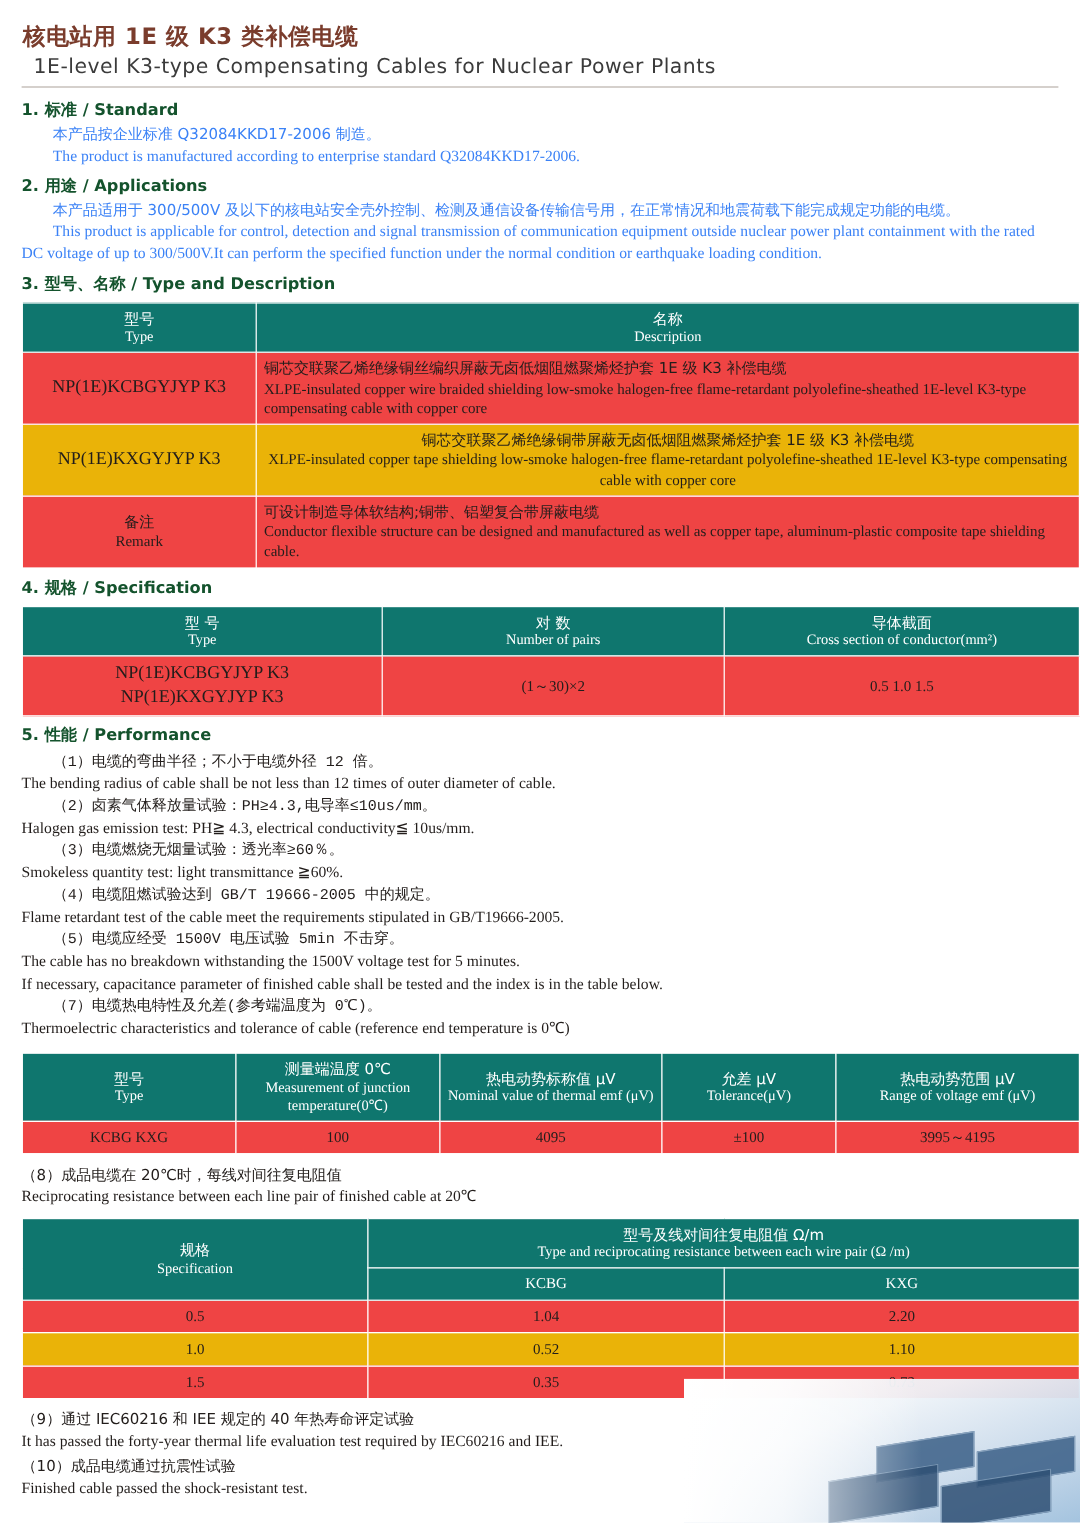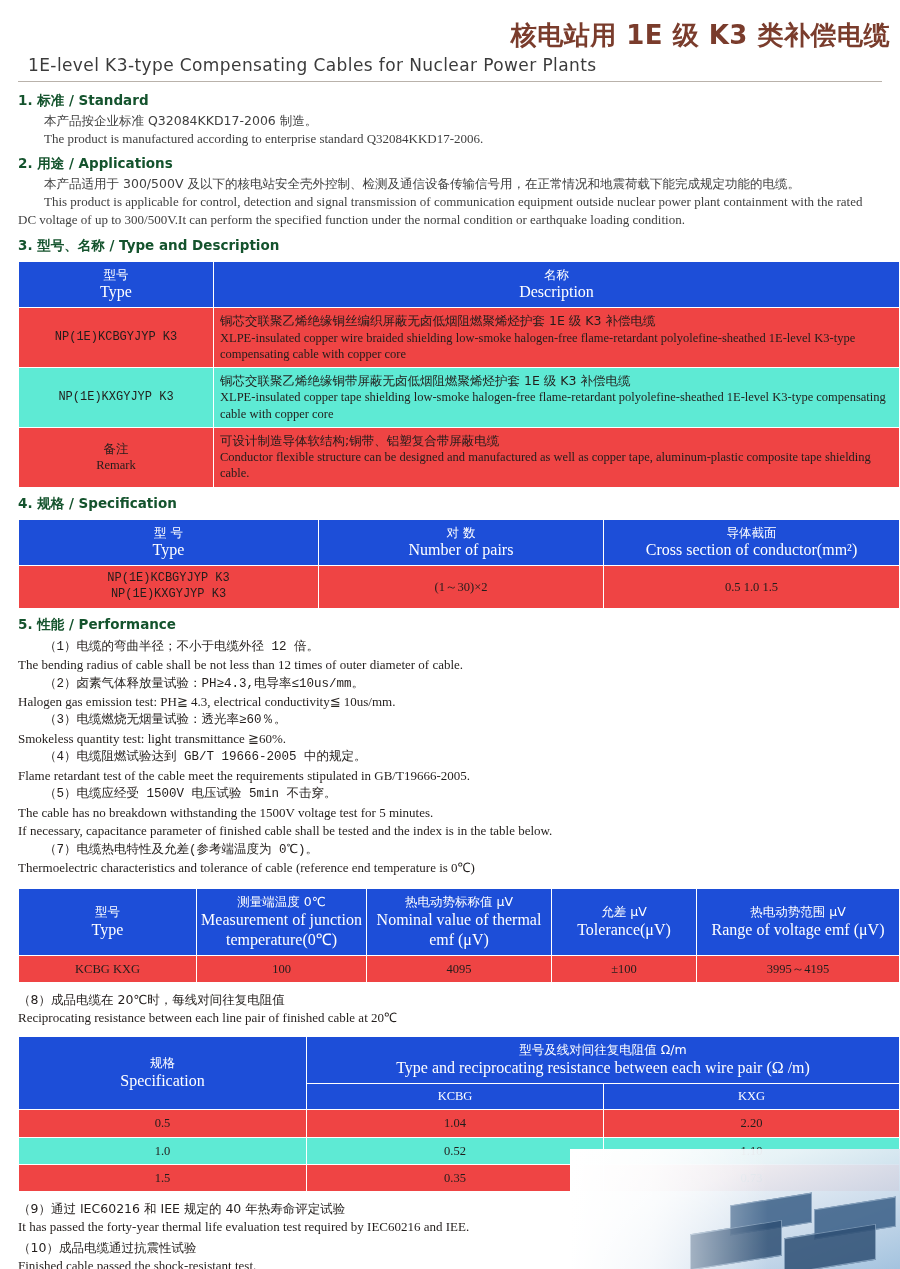--- a/index.html
+++ b/index.html
@@ -14,25 +14,24 @@
   .page{
     position:relative;
     width:900px;height:1269px;
     box-sizing:border-box;
     padding:14px 10px 0 10px;
   }
   
   .title-cn{
     font-family:"DejaVu Sans", sans-serif;
     font-weight:bold;
-    font-size:26px;
+    font-size:19px;
     color:#7a3c2c;
     letter-spacing:0.5px;
-    margin:4px 0 2px 26px;
-    text-align:right;
+    margin:4px 0 2px 9px;
   }
   .title-en{
     font-family:"DejaVu Sans", sans-serif;
     font-size:17px;
     color:#3b3b3b;
     letter-spacing:0.4px;
     margin:0 0 6px 18px;
   }
   .hr{
     height:1px;background:#b9b2ab;margin:4px 8px 10px 8px;
@@ -42,55 +41,55 @@
     font-family:"DejaVu Sans", sans-serif;
     font-size:13.5px;
     font-weight:bold;
     color:#14532d;
     margin:7px 0 2px 8px;
   }
   .para{
     font-size:13px;
     line-height:1.42;
     margin:0 8px 0 8px;
-    color:#404040;
+    color:#3b82f6;
   }
   .para.indent{text-indent:26px;}
   .para.cn{font-family:"DejaVu Sans", sans-serif;font-size:12.5px;}
   
   table{
     border-collapse:collapse;
     width:882px;
     margin:6px 8px 0 8px;
     table-layout:fixed;
   }
   th{
-    background:#1d4ed8;
+    background:#0f766e;
     color:#ffffff;
     font-weight:normal;
     border:1px solid #ffffff;
     padding:5px 4px;
     line-height:1.25;
     font-size:12.5px;
   }
   th .cn{font-family:"DejaVu Sans", sans-serif;display:block;font-size:12.5px;}
-  th .en{display:block;font-size:16px;}
+  th .en{display:block;font-size:12px;}
   td{
     border:1px solid #ffffff;
     padding:5px 6px;
     font-size:12.5px;
     line-height:1.3;
     vertical-align:middle;
   }
   tr.odd td{background:#ef4444;}
-  tr.even td{background:#5eead4;}
+  tr.even td{background:#eab308;text-align:center;}
   td.c{text-align:center;}
   td .cn{font-family:"DejaVu Sans", sans-serif;display:block;}
   td .en{display:block;}
-  .type-cell{text-align:center;font-size:12px;font-family:Liberation Mono, monospace;}
+  .type-cell{text-align:center;font-size:15px;font-family:Liberation Serif, serif;}
   
   .perf{
     margin:4px 8px 0 8px;
     font-size:13px;
     line-height:1.45;
   }
   .perf .li{padding-left:26px;}
   .perf .cn{font-family:Liberation Mono, monospace;font-size:12.5px;}
   .note{
     margin:8px 8px 0 8px;

